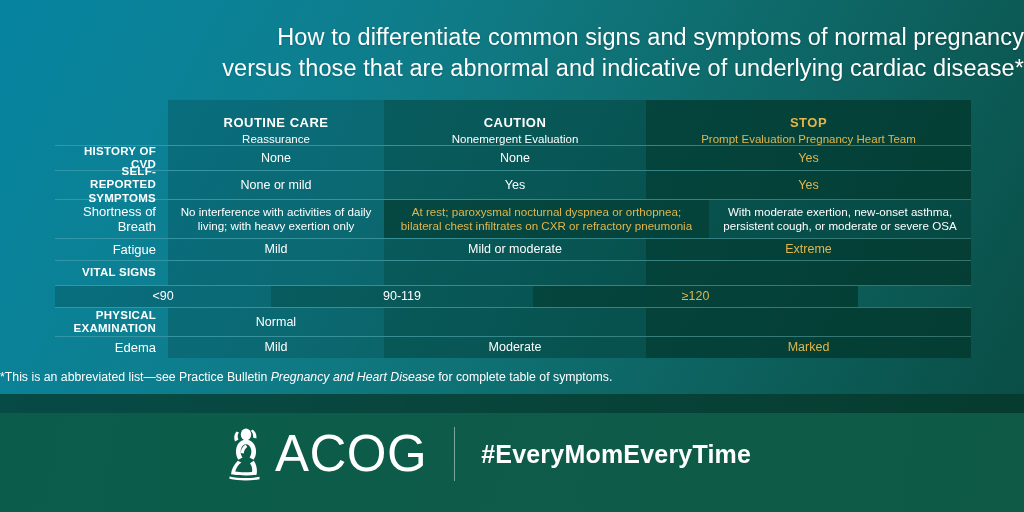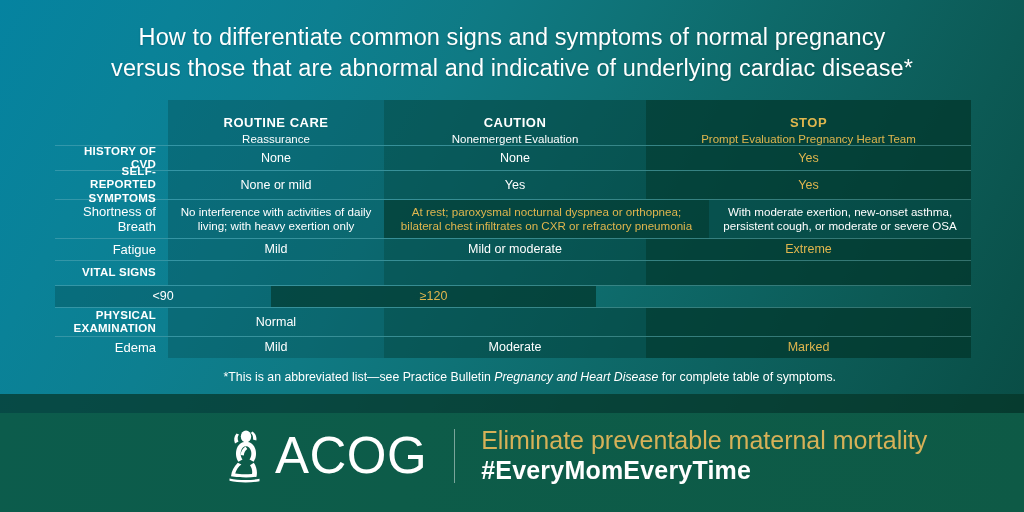--- a/index.html
+++ b/index.html
@@ -23,21 +23,21 @@
         #0d6260 70%,
         #0c5a55 80%,
         #0a524b 90%,
         #094a42 100%);
     overflow:hidden;
   }
 
   
   #title {
     position:absolute; left:0; top:22px; width:1024px;
-    text-align:center;
+    text-align:right;
     color:#ffffff;
     font-size:23.5px;
     line-height:31px;
     font-weight:400;
     letter-spacing:0.1px;
     text-shadow:0 1px 2px rgba(0,0,0,.18);
   }
   #title .ln { display:block; }
 
   
@@ -82,21 +82,21 @@
   .h-20 { height:25px; }
   .h-28 { height:29px; }
   .h-38 { height:39px; }
   .h-22 { height:22px; }
 
   .small-cell { font-size:11.6px; line-height:14px; }
 
   
   #footnote {
     position:absolute; left:0; top:370px; width:836px;
-    text-align:right;
+    text-align:left;
     color:#ffffff;
     font-size:12.3px;
   }
   #footnote i { font-style:italic; }
 
   
   #darkband {
     position:absolute; left:0; top:394px; width:1024px; height:19px;
     background:#063527;
     opacity:0.72;
@@ -180,20 +180,21 @@
 
     <div class="trow rowline h-20">
       <div class="cell c-label lbl-bold">VITAL SIGNS</div>
       <div class="cell c-a"></div>
       <div class="cell c-b"></div>
       <div class="cell c-c gold"></div>
     </div>
 
     <div class="trow rowline h-22">
       <div class="cell c-a">&lt;90</div>
+      <div class="cell c-b">90-119</div>
       <div class="cell c-c gold">≥120</div>
     </div>
 
     <div class="trow rowline h-28">
       <div class="cell c-label lbl-bold">PHYSICAL EXAMINATION</div>
       <div class="cell c-a">Normal</div>
       <div class="cell c-b"></div>
       <div class="cell c-c gold"></div>
     </div>
 
@@ -240,18 +241,17 @@
                    C22 25.8 23.2 23.5 25.3 22 Z"></path>
         </g>
       </svg>
     </div>
 
     <div id="wordmark">ACOG</div>
 
     <div id="divider"></div>
 
     <div id="slogans">
-      <div id="sl1">Eliminate preventable maternal mortality</div>
       <div id="sl2">#EveryMomEveryTime</div>
     </div>
   </div>
 
 </div>
 
 </body></html>

